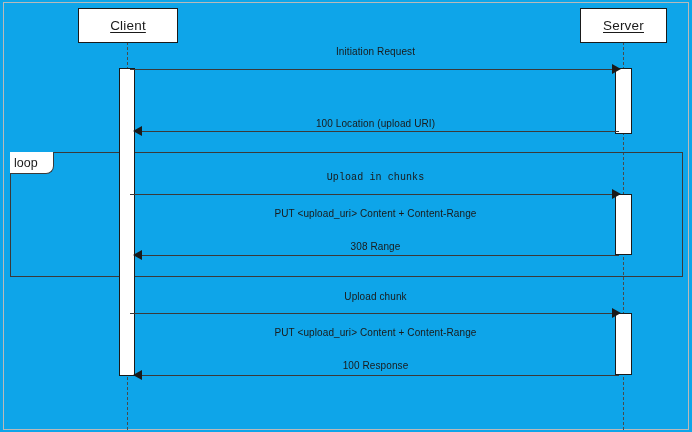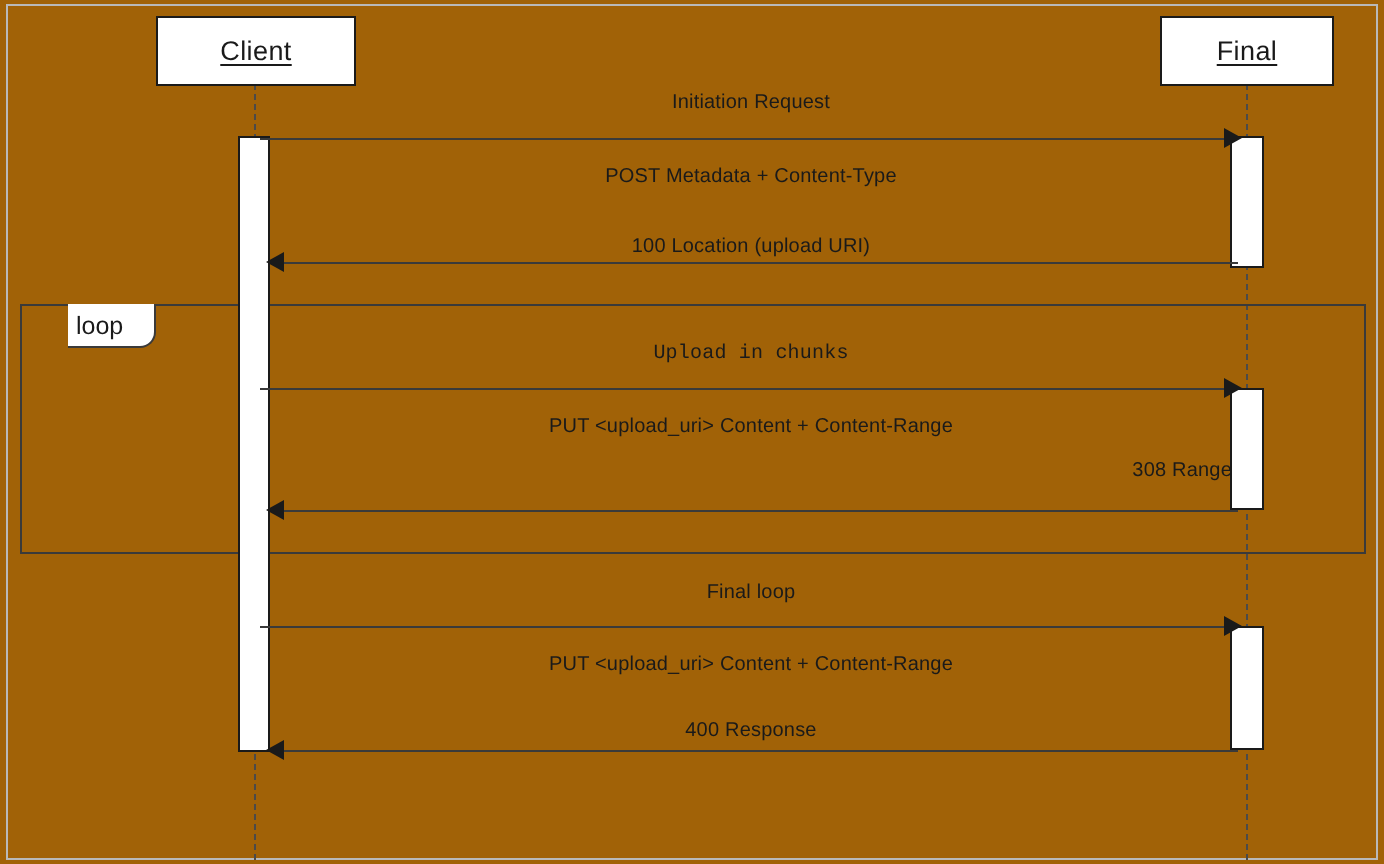--- a/index.html
+++ b/index.html
@@ -4,21 +4,21 @@
 <style>
   html, body {
     margin: 0;
     padding: 0;
     background: #ffffff;
   }
   #canvas {
     position: relative;
     width: 692px;
     height: 432px;
-    background: #a16207;
+    background: #0ea5e9;
     font-family: "Liberation Sans", sans-serif;
     overflow: hidden;
   }
   
   .page-frame {
     position: absolute;
     left: 3px;
     top: 2px;
     width: 686px;
     height: 428px;
@@ -116,58 +116,57 @@
 
   <div class="page-frame"></div>
 
   <div class="lifeline" style="left:127px; top:42px; height:388px;"></div>
   <div class="lifeline" style="left:623px; top:42px; height:388px;"></div>
 
   <div class="actor-box" style="left:78px; top:8px; width:100px; height:35px;">
     <span class="actor-label">Client</span>
   </div>
   <div class="actor-box" style="left:580px; top:8px; width:87px; height:35px;">
-    <span class="actor-label">Final</span>
+    <span class="actor-label">Server</span>
   </div>
 
   <div class="fragment" style="left:10px; top:152px; width:673px; height:125px;"></div>
   <div class="fragment-tab" style="left:10px; top:152px; width:44px; height:22px;
-       border-bottom-right-radius:8px;margin-left:24px;">
+       border-bottom-right-radius:8px;">
     <span class="fragment-tab-label">loop</span>
   </div>
 
   <div class="activation" style="left:119px; top:68px; width:16px; height:308px;"></div>
 
   <div class="activation" style="left:615px; top:68px; width:17px; height:66px;"></div>
   <div class="activation" style="left:615px; top:194px; width:17px; height:61px;"></div>
   <div class="activation" style="left:615px; top:313px; width:17px; height:62px;"></div>
 
   <div class="msg-text" style="left:135px; top:46px; width:481px;">Initiation Request</div>
 
   <div class="msg-line" style="left:130px; top:69px; width:489px;"></div>
   <div class="arrowhead right" style="left:612px; top:64px;"></div>
-  <div class="msg-text" style="left:135px; top:83px; width:481px;">POST Metadata + Content-Type</div>
 
   <div class="msg-line" style="left:137px; top:131px; width:482px;"></div>
   <div class="arrowhead left" style="left:133px; top:126px;"></div>
   <div class="msg-text" style="left:135px; top:118px; width:481px;">100 Location (upload URI)</div>
 
   <div class="msg-text" style="left:135px; top:172px; width:481px;font-family:Liberation Mono, monospace;">Upload in chunks</div>
 
   <div class="msg-line" style="left:130px; top:194px; width:489px;"></div>
   <div class="arrowhead right" style="left:612px; top:189px;"></div>
   <div class="msg-text" style="left:135px; top:208px; width:481px;">PUT &lt;upload_uri&gt; Content + Content-Range</div>
 
   <div class="msg-line" style="left:137px; top:255px; width:482px;"></div>
   <div class="arrowhead left" style="left:133px; top:250px;"></div>
-  <div class="msg-text" style="left:135px; top:230px; width:481px;text-align:right;">308 Range</div>
+  <div class="msg-text" style="left:135px; top:241px; width:481px;">308 Range</div>
 
-  <div class="msg-text" style="left:135px; top:291px; width:481px;">Final loop</div>
+  <div class="msg-text" style="left:135px; top:291px; width:481px;">Upload chunk</div>
 
   <div class="msg-line" style="left:130px; top:313px; width:489px;"></div>
   <div class="arrowhead right" style="left:612px; top:308px;"></div>
   <div class="msg-text" style="left:135px; top:327px; width:481px;">PUT &lt;upload_uri&gt; Content + Content-Range</div>
 
   <div class="msg-line" style="left:137px; top:375px; width:482px;"></div>
   <div class="arrowhead left" style="left:133px; top:370px;"></div>
-  <div class="msg-text" style="left:135px; top:360px; width:481px;">400 Response</div>
+  <div class="msg-text" style="left:135px; top:360px; width:481px;">100 Response</div>
 
 </div>
 
 </body></html>

